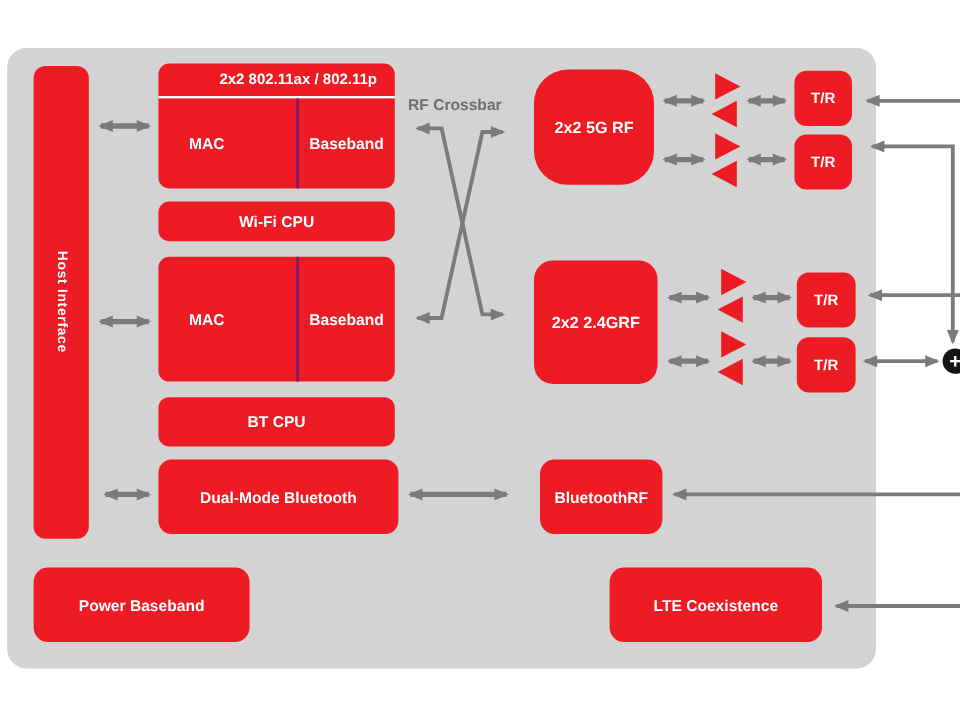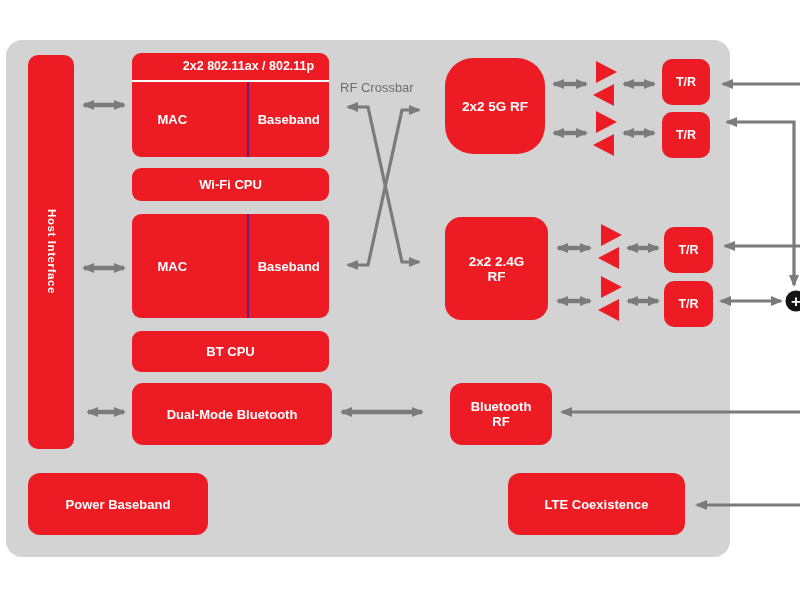--- a/index.html
+++ b/index.html
@@ -25,23 +25,23 @@
   .blk{position:absolute;background:var(--block-red);color:var(--text-white);
        font-weight:bold;font-size:13px;line-height:15px;border-radius:9px;
        display:flex;align-items:center;justify-content:center;text-align:center;}
   .composite{flex-direction:column;align-items:stretch;justify-content:flex-start;}
   .blk-title{height:27px;flex:0 0 27px;display:flex;align-items:center;justify-content:center;
              border-bottom:2px solid #fff;font-size:12.5px;padding-left:36px;}
   .split{flex:1;display:flex;gap:34px;}
   .cell{flex:1;display:flex;align-items:center;justify-content:center;}
   .cell-r{border-left:2px solid #701a75;}
   .vtext{writing-mode:vertical-rl;font-size:11.5px;letter-spacing:.6px;white-space:nowrap;}
-  .stack{display:flex;flex-direction:column;gap:0;}
+  .stack{display:flex;flex-direction:row;gap:0;}
   .crossbar-label{position:absolute;left:340px;top:80px;width:92px;
-                  color:var(--label-gray);font-weight:normal;font-size:13px;}
+                  color:var(--label-gray);font-weight:bold;font-size:13px;}
   .amp{position:absolute;width:24px;height:45px;}
   .tri{width:0;height:0;border-top:11px solid transparent;border-bottom:11px solid transparent;}
   .tri-r{border-left:21px solid var(--block-red);margin-left:3px;}
   .tri-l{border-right:21px solid var(--block-red);margin-top:1px;}
 </style>
 </head>
 <body>
 
 <div class="stage">
 

